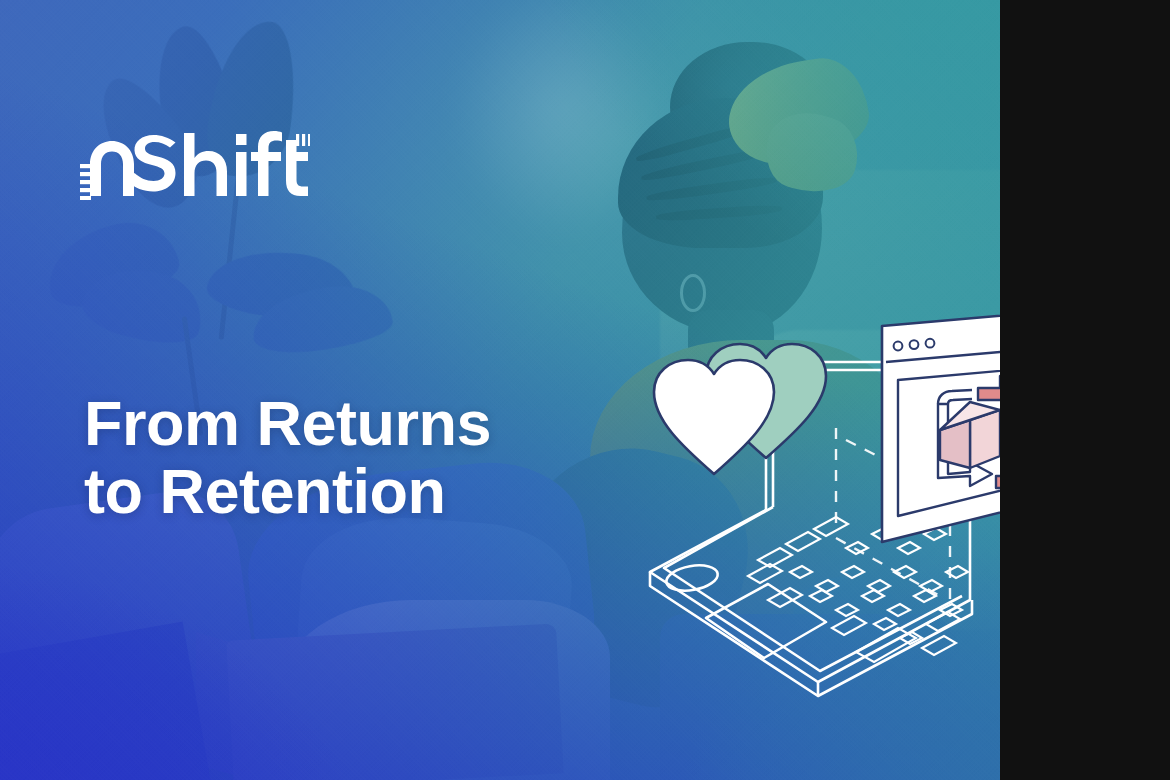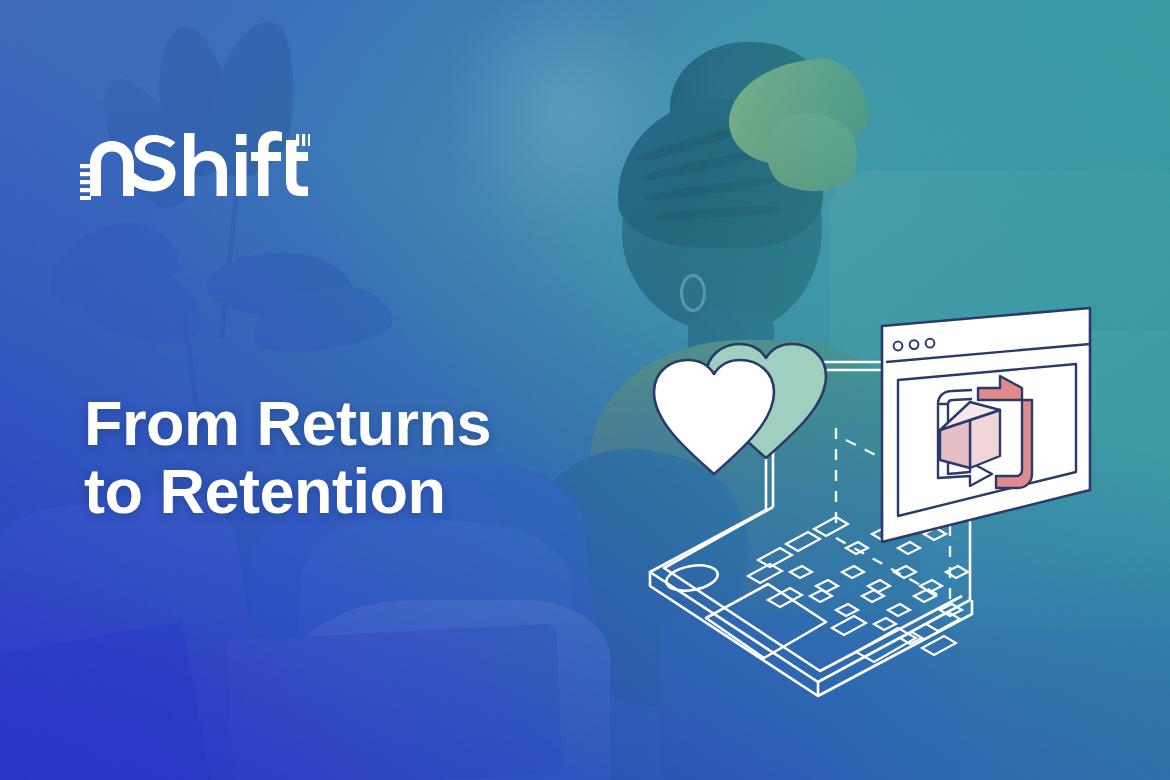--- a/index.html
+++ b/index.html
@@ -1,20 +1,20 @@
 <!DOCTYPE html>
 <html><head>
 <meta charset="utf-8">
 <style>
   html,body{margin:0;padding:0;background:#111;}
   *{box-sizing:border-box;}
 
   .banner{
     position:relative;
-    width:1170px;height:780px;
+    width:1000px;height:780px;
     overflow:hidden;
     font-family:"Liberation Sans", sans-serif;
     background:#a16207;
     padding-left:16px;
   }
 
   
   .photo{position:absolute;inset:0;overflow:hidden;}
 
   

